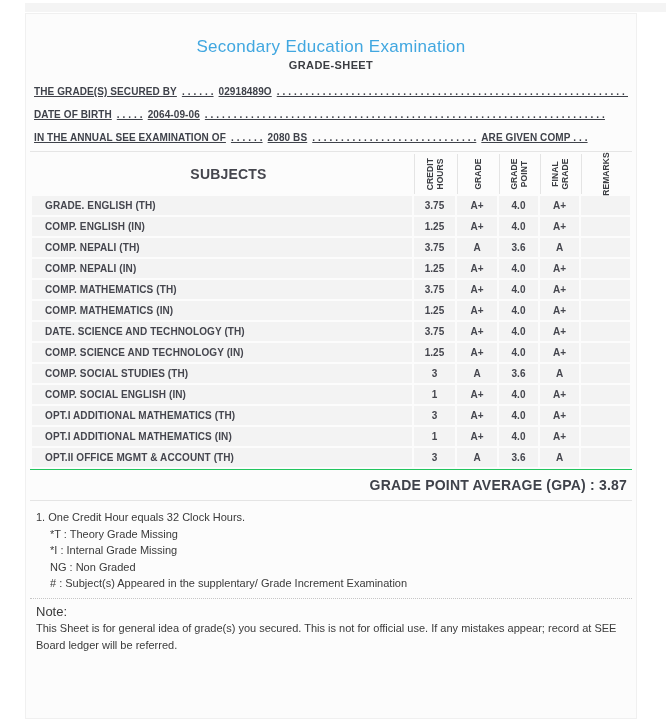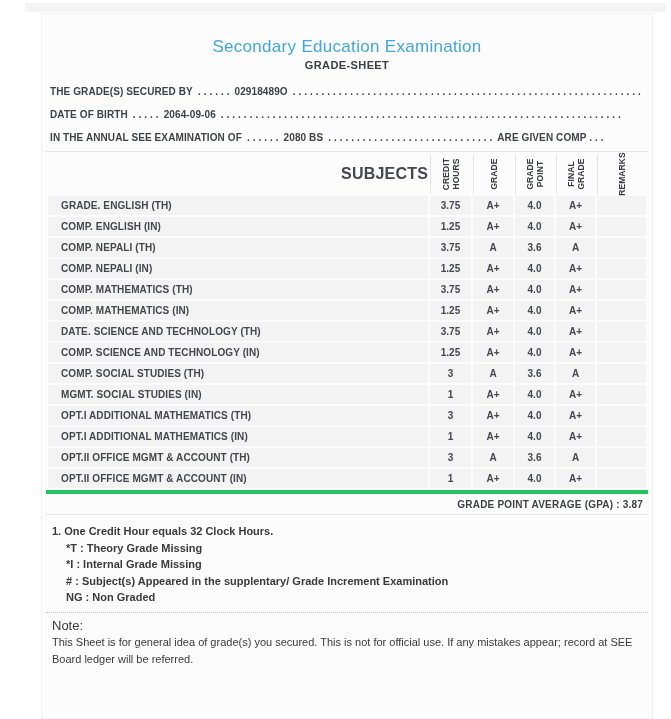--- a/index.html
+++ b/index.html
@@ -8,71 +8,71 @@
     width:671px; height:719px; position:relative; overflow:hidden;
     background:#ffffff;
     font-family:"Liberation Sans", sans-serif;
     color:#41434b;
   }
   .top-strip {
     position:absolute; top:3px; left:25px; right:5px; height:9px;
     background:#f4f4f4;
   }
   .card {
-    position:absolute; top:13px; left:41px; width:612px; height:706px;
+    position:absolute; top:13px; left:25px; width:612px; height:706px;
     background:#fcfcfc; border:1px solid #f0f0f0;
     padding:24px 4px 0 4px;
   }
   .title {
     text-align:center; font-size:17px; line-height:18px; font-weight:400;
     color:#41a7e0; letter-spacing:0.3px;
   }
   .subtitle {
     text-align:center; font-size:11px; line-height:13px; font-weight:700;
     color:#3b3d42; letter-spacing:0.4px; margin-top:3px;
   }
   .info-block { margin-top:8px; padding:0 4px; }
   .info-line {
     height:23px; display:flex; align-items:center;
     font-size:10px; font-weight:700; color:#3f424a;
     white-space:nowrap; overflow:hidden; letter-spacing:0.1px;
   }
-  .info-line span { flex:0 0 auto; }
+  .info-line span { flex:0 0 auto;text-decoration:underline; }
   .info-line .gap { width:5px; }
   table.grades {
     margin-top:2px; width:602px; table-layout:fixed;
     border-collapse:separate; border-spacing:2px;
     border-top:1px solid #e5e5e5;
   }
   th, td { padding:0; font-weight:700; color:#45464e; }
   th.subjects-h {
-    height:40px; text-align:right; vertical-align:middle;
-    padding-left:13px; font-size:16px; letter-spacing:0.2px;
+    height:40px; text-align:center; vertical-align:middle;
+    padding-left:13px; font-size:14px; letter-spacing:0.2px;
   }
   th.vh { height:40px; position:relative; border-left:1px solid #e4e4e4; overflow:visible; }
   th.vh .rot {
     position:absolute; left:50%; top:50%;
     transform:translate(-50%,-50%) rotate(-90deg);
     width:44px; font-size:8.5px; line-height:1.2; text-align:center;
     letter-spacing:0.1px; color:#3b3d42; white-space:normal;
   }
   td {
     background:#f3f3f3; height:19px; font-size:10px; text-align:center;
     vertical-align:middle;
   }
   td.subject { text-align:left; padding-left:13px; letter-spacing:0.1px; }
   .gpa-row {
-    height:25px; border-top:4px solid #22c55e; border-bottom:1px solid #e4e4e4;
+    height:32px; border-top:1px solid #22c55e; border-bottom:1px solid #e4e4e4;
     display:flex; align-items:center; justify-content:flex-end;
-    padding-right:5px; font-size:10px; font-weight:700; color:#3f424a;
+    padding-right:5px; font-size:14px; font-weight:700; color:#3f424a;
     letter-spacing:0.2px;
   }
   .footnotes { margin-top:8px; padding-left:6px; }
   .fn {
-    font-size:11px; line-height:16.5px; color:#3a3a3a; font-weight:700;
+    font-size:11px; line-height:16.5px; color:#3a3a3a; font-weight:400;
   }
   .fn.indent { padding-left:14px; }
   .dotted-divider {
     margin-top:6px; border-top:1px dotted #c6c6c6; height:0;
   }
   .note-label {
     margin-top:6px; padding-left:6px; font-size:13px; line-height:14px;
     color:#3a3a3a; font-weight:400;
   }
   .note-text {
@@ -228,21 +228,21 @@
         <tr>
           <td class="subject">COMP. SOCIAL STUDIES (TH)</td>
           <td>3</td>
           <td>A</td>
           <td>3.6</td>
           <td>A</td>
           <td></td>
         </tr>
 
         <tr>
-          <td class="subject">MGMT. SOCIAL STUDIES (IN)</td>
+          <td class="subject">COMP. SOCIAL ENGLISH (IN)</td>
           <td>1</td>
           <td>A+</td>
           <td>4.0</td>
           <td>A+</td>
           <td></td>
         </tr>
 
         <tr>
           <td class="subject">OPT.I ADDITIONAL MATHEMATICS (TH)</td>
           <td>3</td>
@@ -263,41 +263,33 @@
 
         <tr>
           <td class="subject">OPT.II OFFICE MGMT &amp; ACCOUNT (TH)</td>
           <td>3</td>
           <td>A</td>
           <td>3.6</td>
           <td>A</td>
           <td></td>
         </tr>
 
-        <tr>
-          <td class="subject">OPT.II OFFICE MGMT &amp; ACCOUNT (IN)</td>
-          <td>1</td>
-          <td>A+</td>
-          <td>4.0</td>
-          <td>A+</td>
-          <td></td>
-        </tr>
       </tbody>
   </table>
 
   <div class="gpa-row">
     <span>GRADE POINT AVERAGE (GPA) : 3.87</span>
   </div>
 
   <div class="footnotes">
     <div class="fn">1. One Credit Hour equals 32 Clock Hours.</div>
     <div class="fn indent">*T : Theory Grade Missing</div>
     <div class="fn indent">*I : Internal Grade Missing</div>
+    <div class="fn indent">NG : Non Graded</div>
     <div class="fn indent"># : Subject(s) Appeared in the supplentary/ Grade Increment Examination</div>
-    <div class="fn indent">NG : Non Graded</div>
   </div>
 
   <div class="dotted-divider"></div>
 
   <div class="note-label">Note:</div>
   <div class="note-text">This Sheet is for general idea of grade(s) you secured. This is not for official use. If any mistakes appear; record at SEE Board ledger will be referred.</div>
 
 </div>
 
 </body></html>

